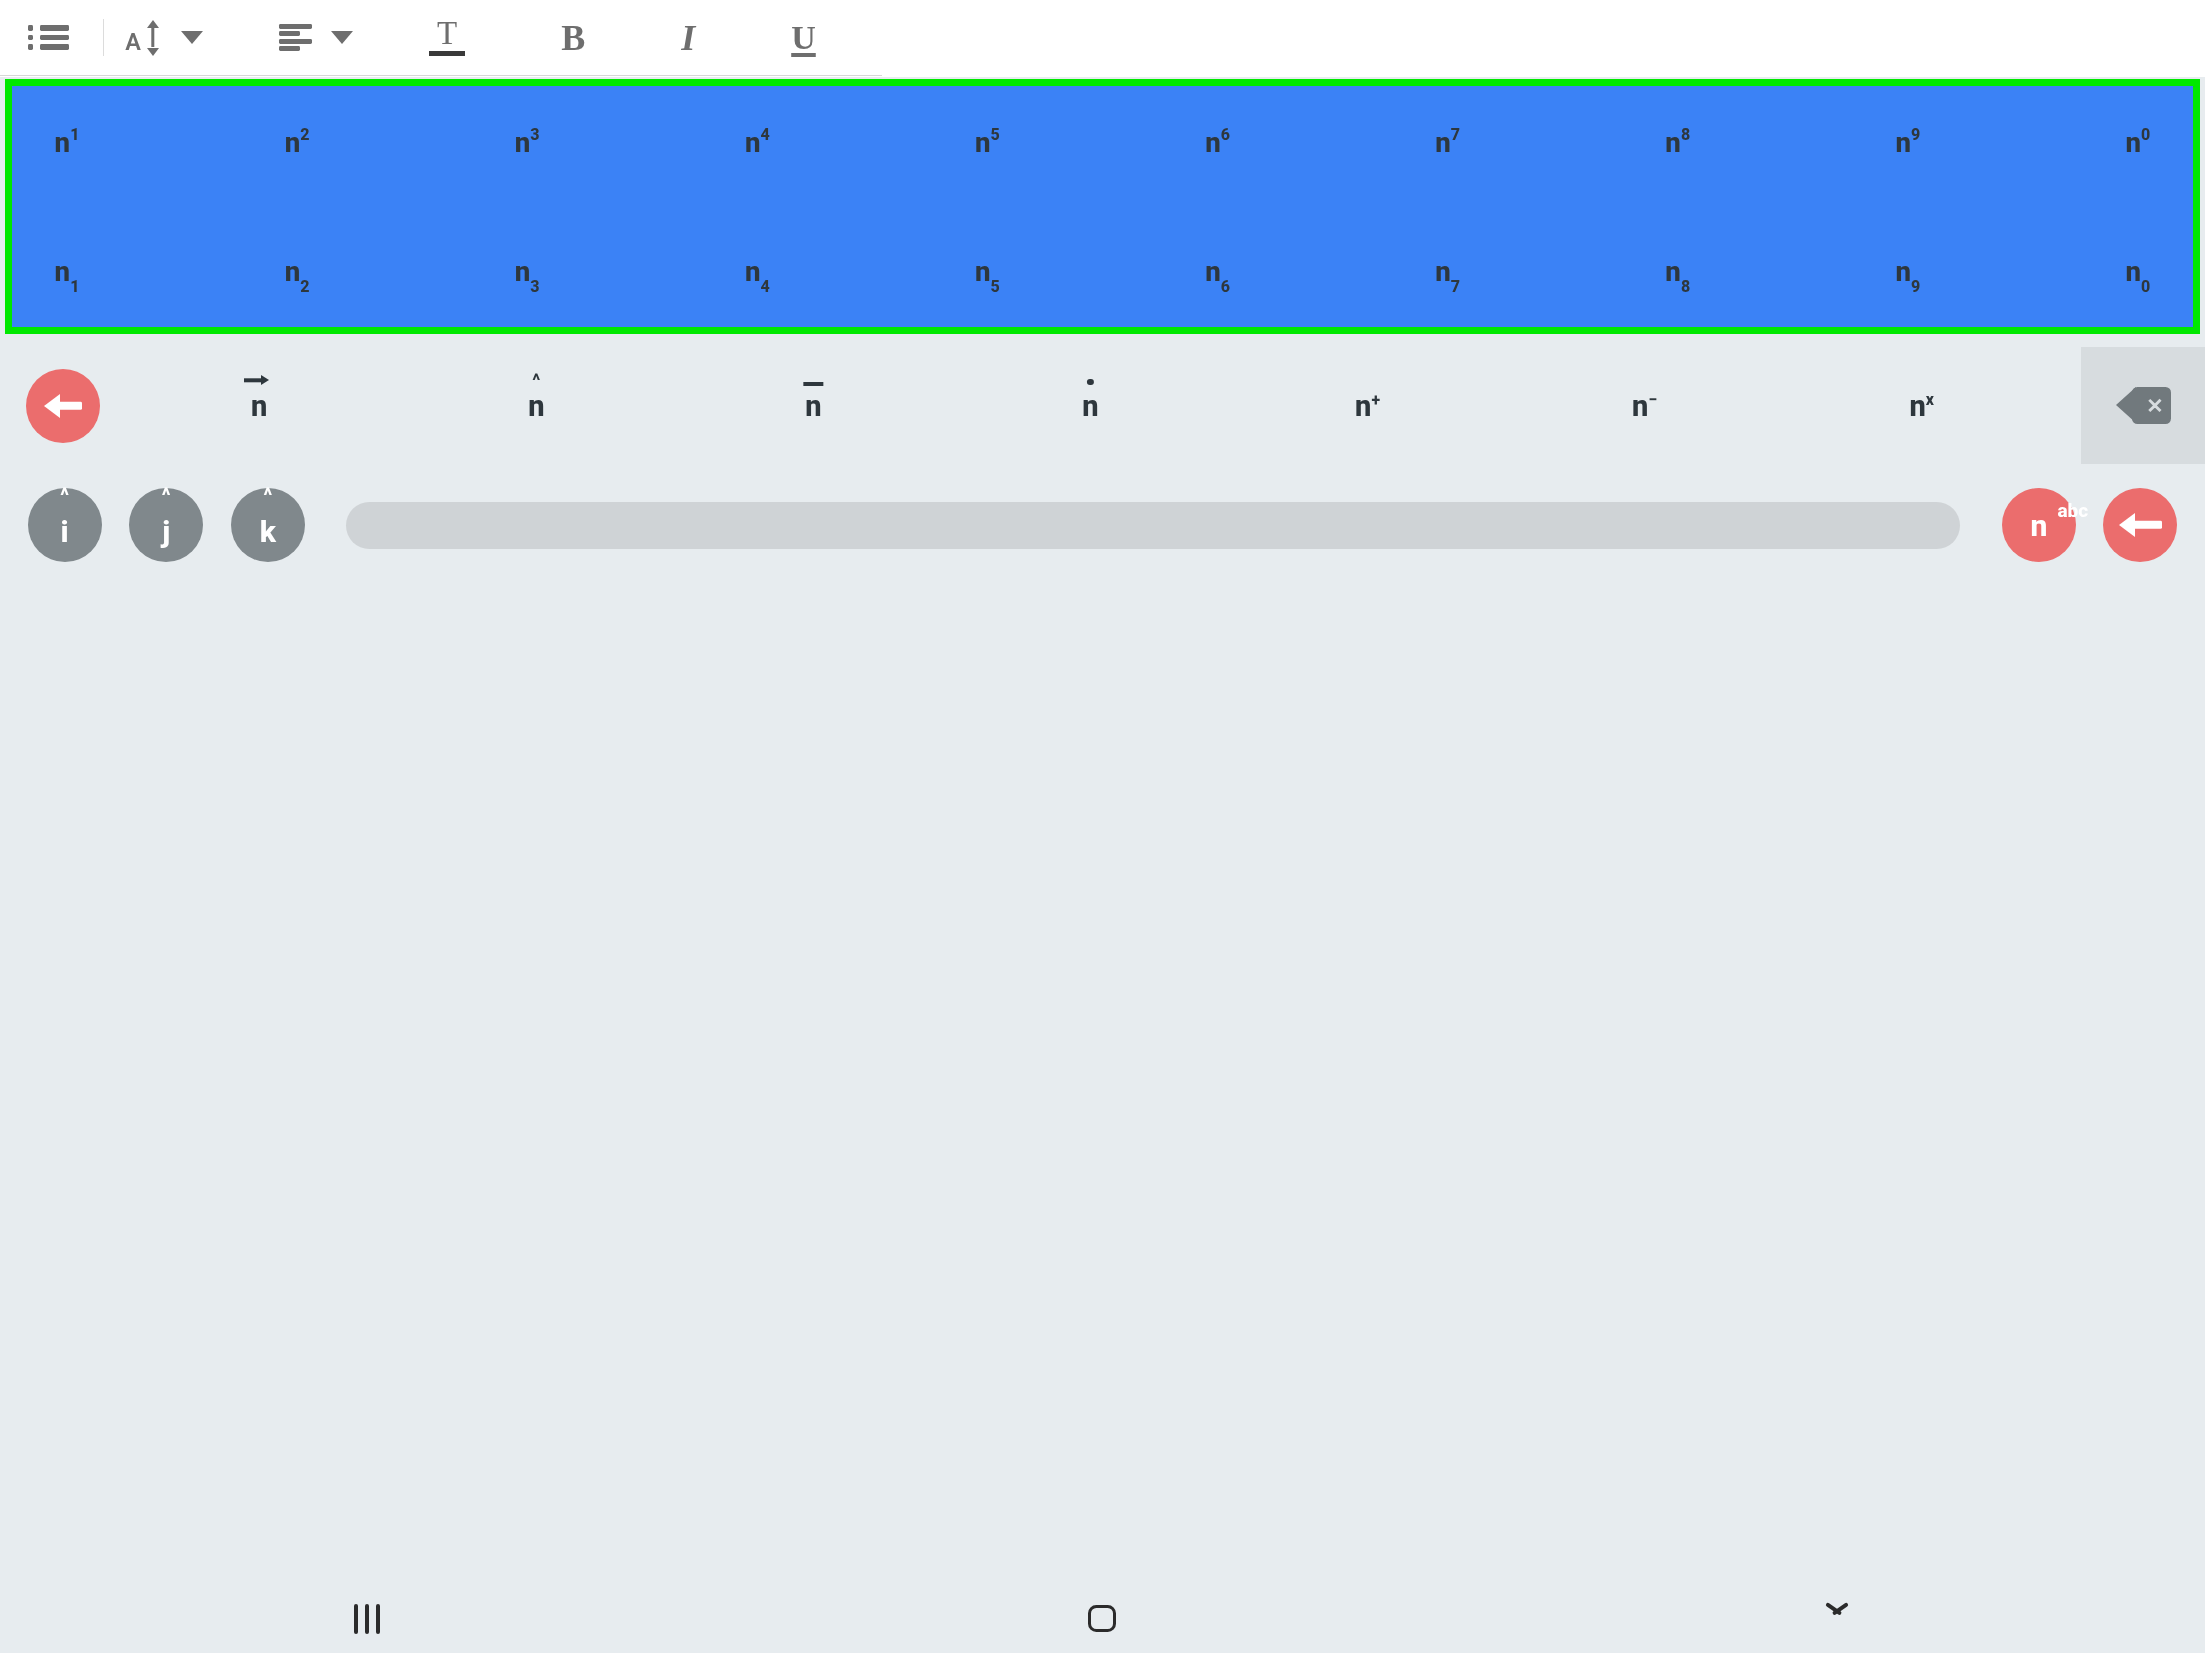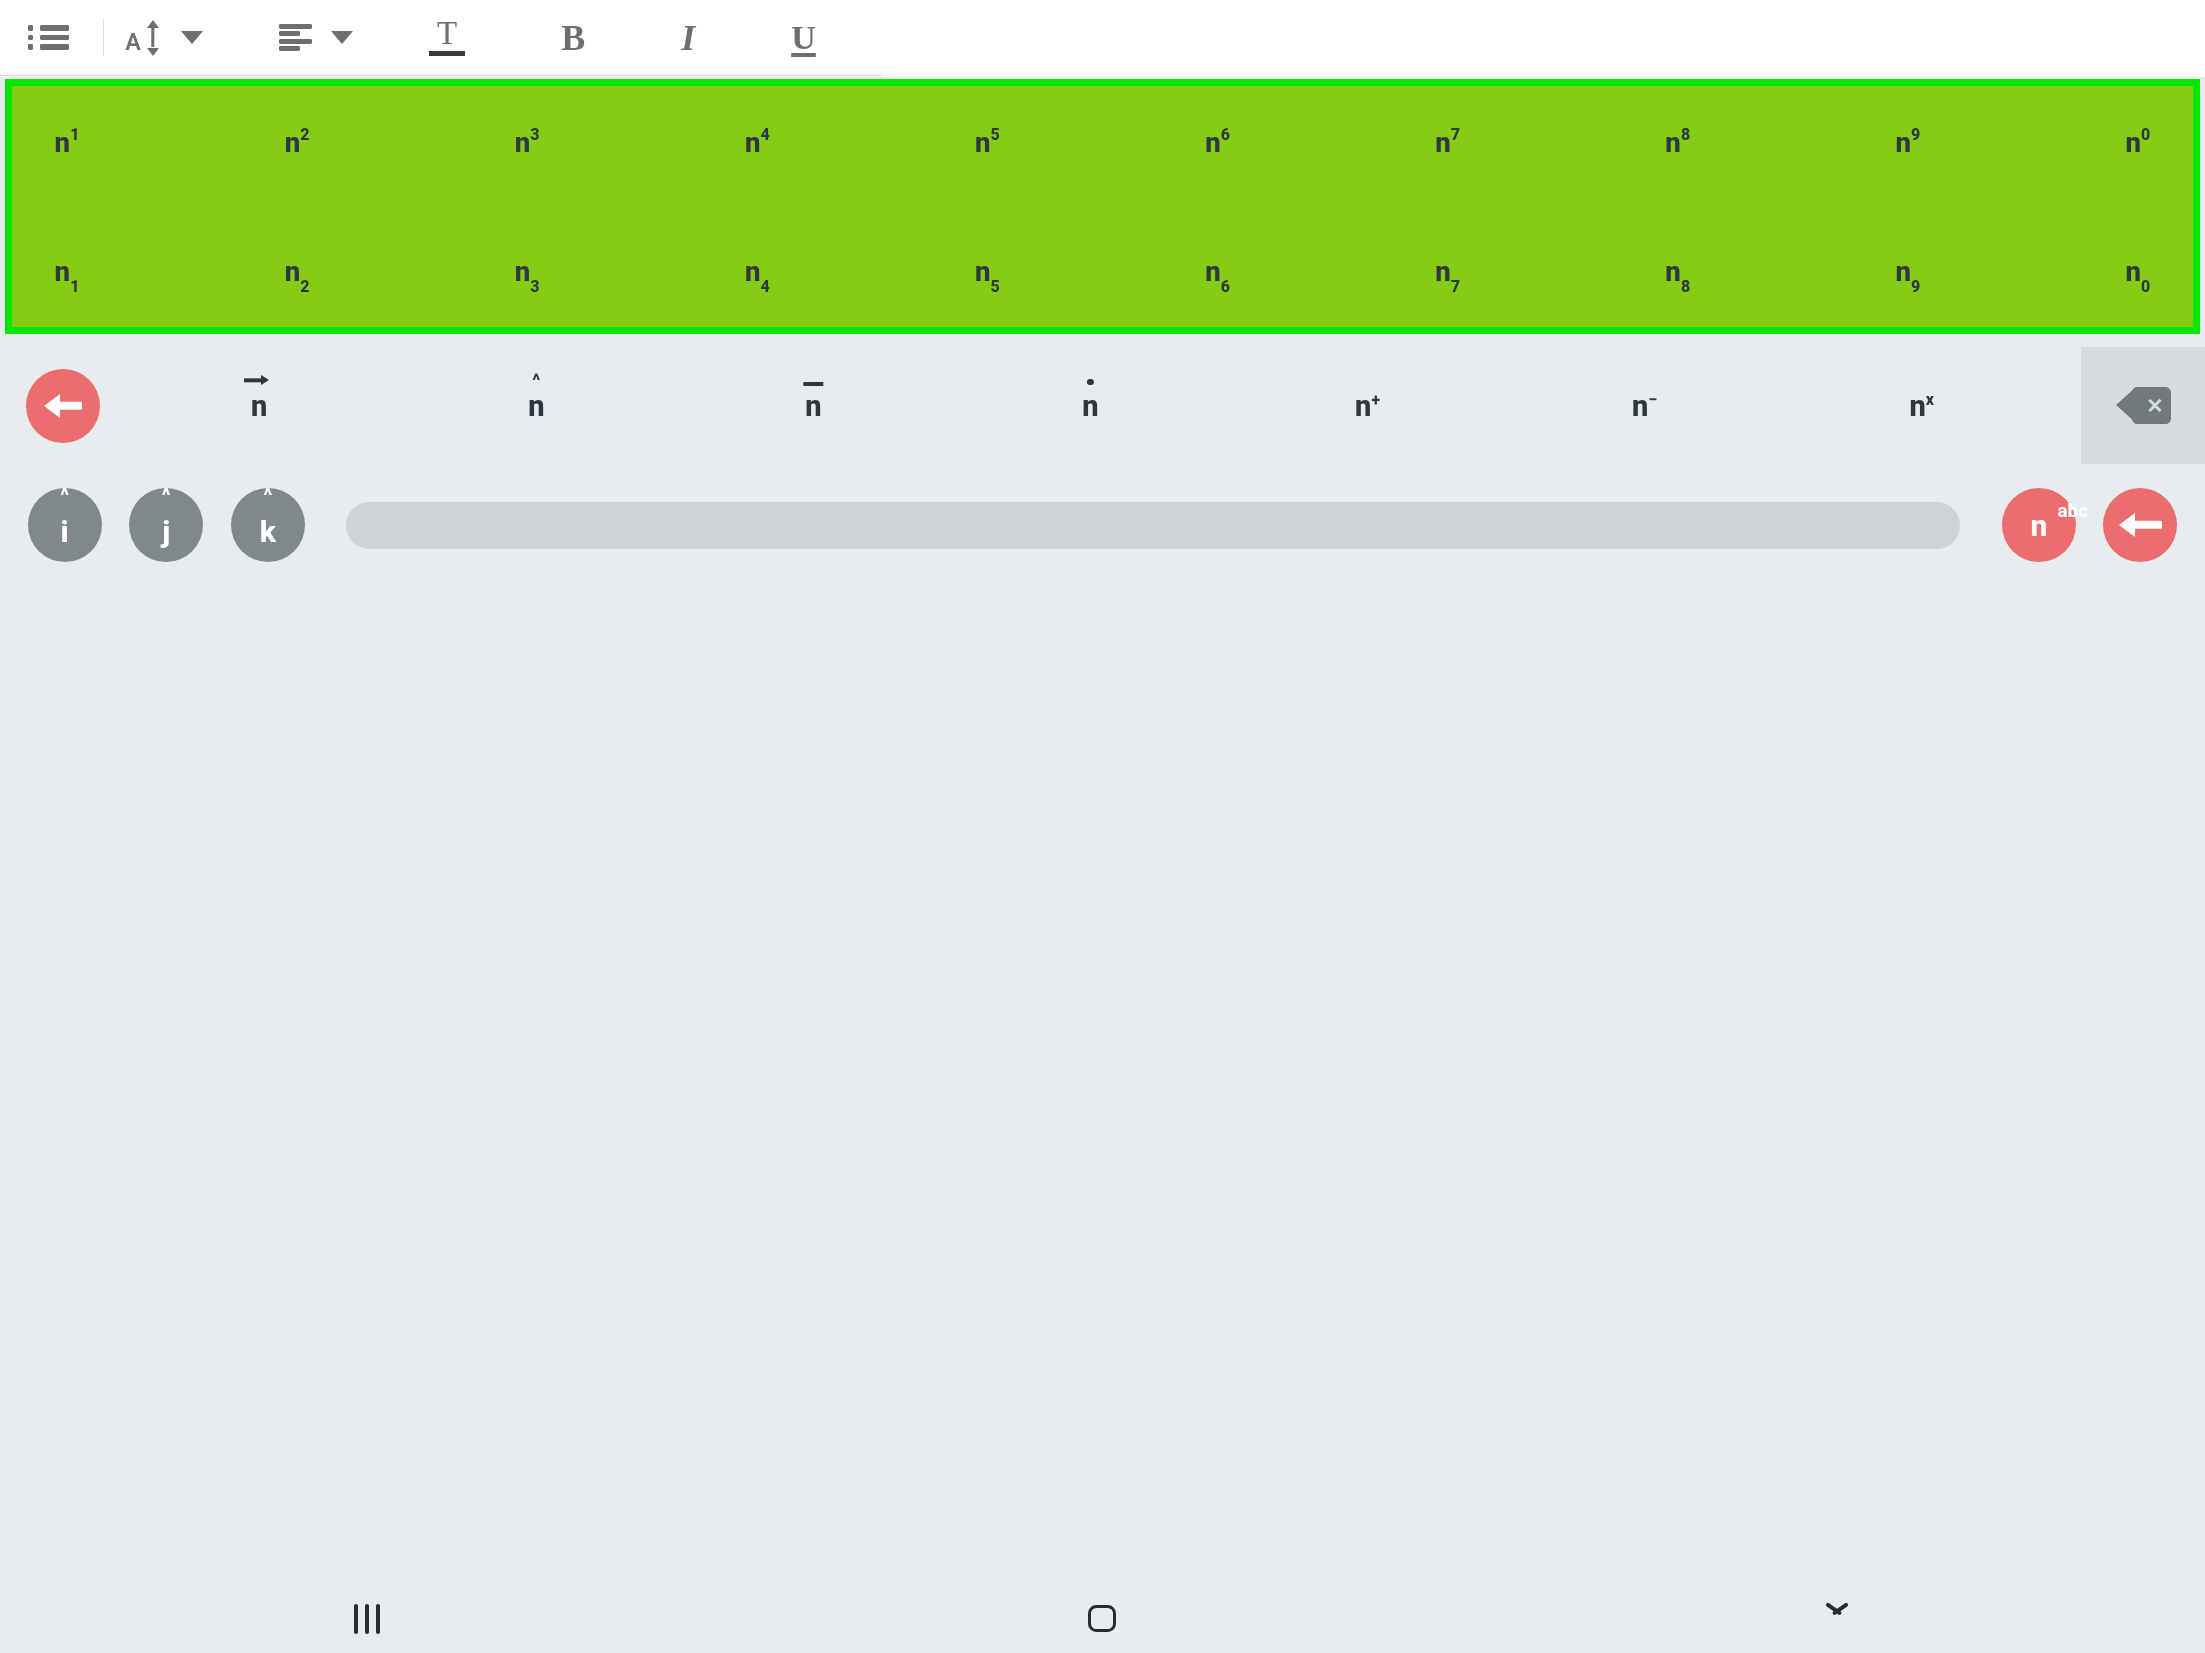--- a/index.html
+++ b/index.html
@@ -49,21 +49,21 @@
   .italic-I{font-size:36px;font-style:italic;font-weight:700;color:#6e6e6e;font-family:"Times New Roman",serif;}
   .under-U{font-size:34px;font-weight:700;color:#6e6e6e;font-family:"Times New Roman",serif;text-decoration:underline;text-decoration-thickness:4.1px;text-underline-offset:4.1px;}
   .tb-gap-md{width:76px;}
   .tb-gap-lg{width:96px;}
   
   
   .kbd-body { position:absolute; left:0; right:0; top:77px; bottom:0; background:#e7ecef; }
   
   .highlight-box {
     position:absolute; left:4.8px; top:2.1px; right:4.8px; height:255px;
-    border:7.6px solid #00e800; background:#84cc16;
+    border:7.6px solid #00e800; background:#3b82f6;
   }
   .grid-row { position:absolute; left:0; right:0; display:flex; justify-content:space-between; padding:0 20.7px;}
   .grid-row.r1 { top:40px; }
   .grid-row.r2 { top:169px; }
   .sym-key {
     width:69px; text-align:center;
     font-size:27.6px; font-weight:800; color:#2e373d;
     cursor:pointer;
   }
   .sym-key sup{font-size:0.58em; vertical-align:super; position:relative; top:-0.1em; font-weight:800;}

